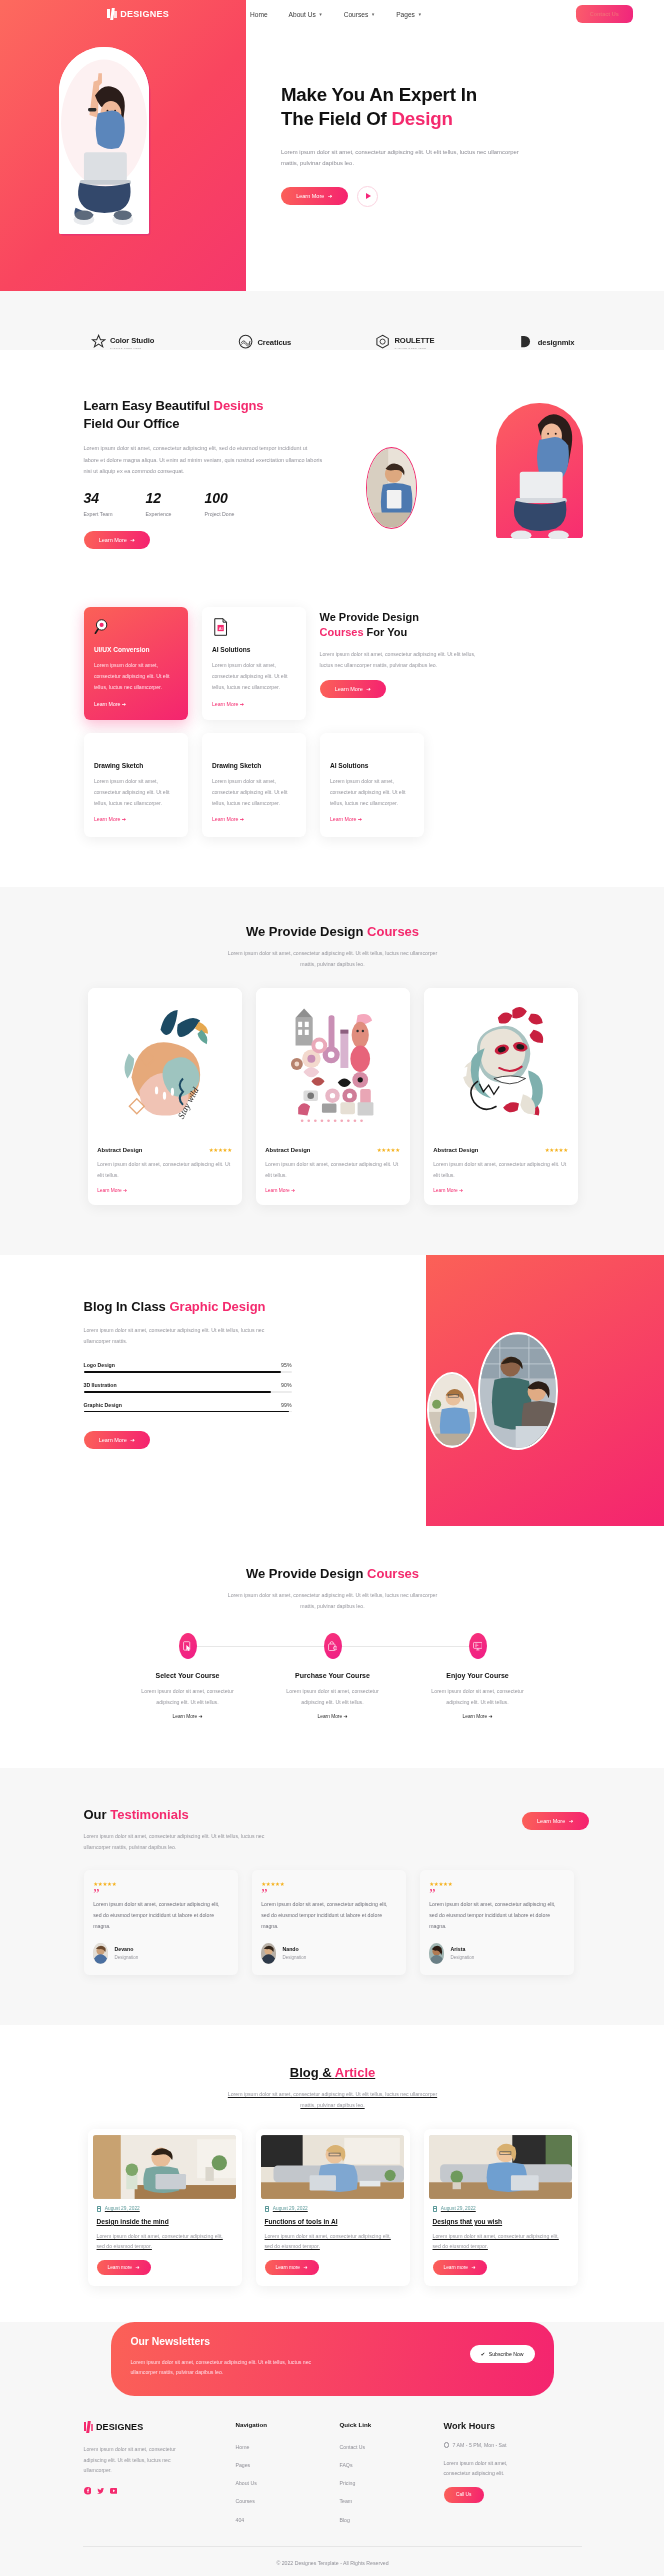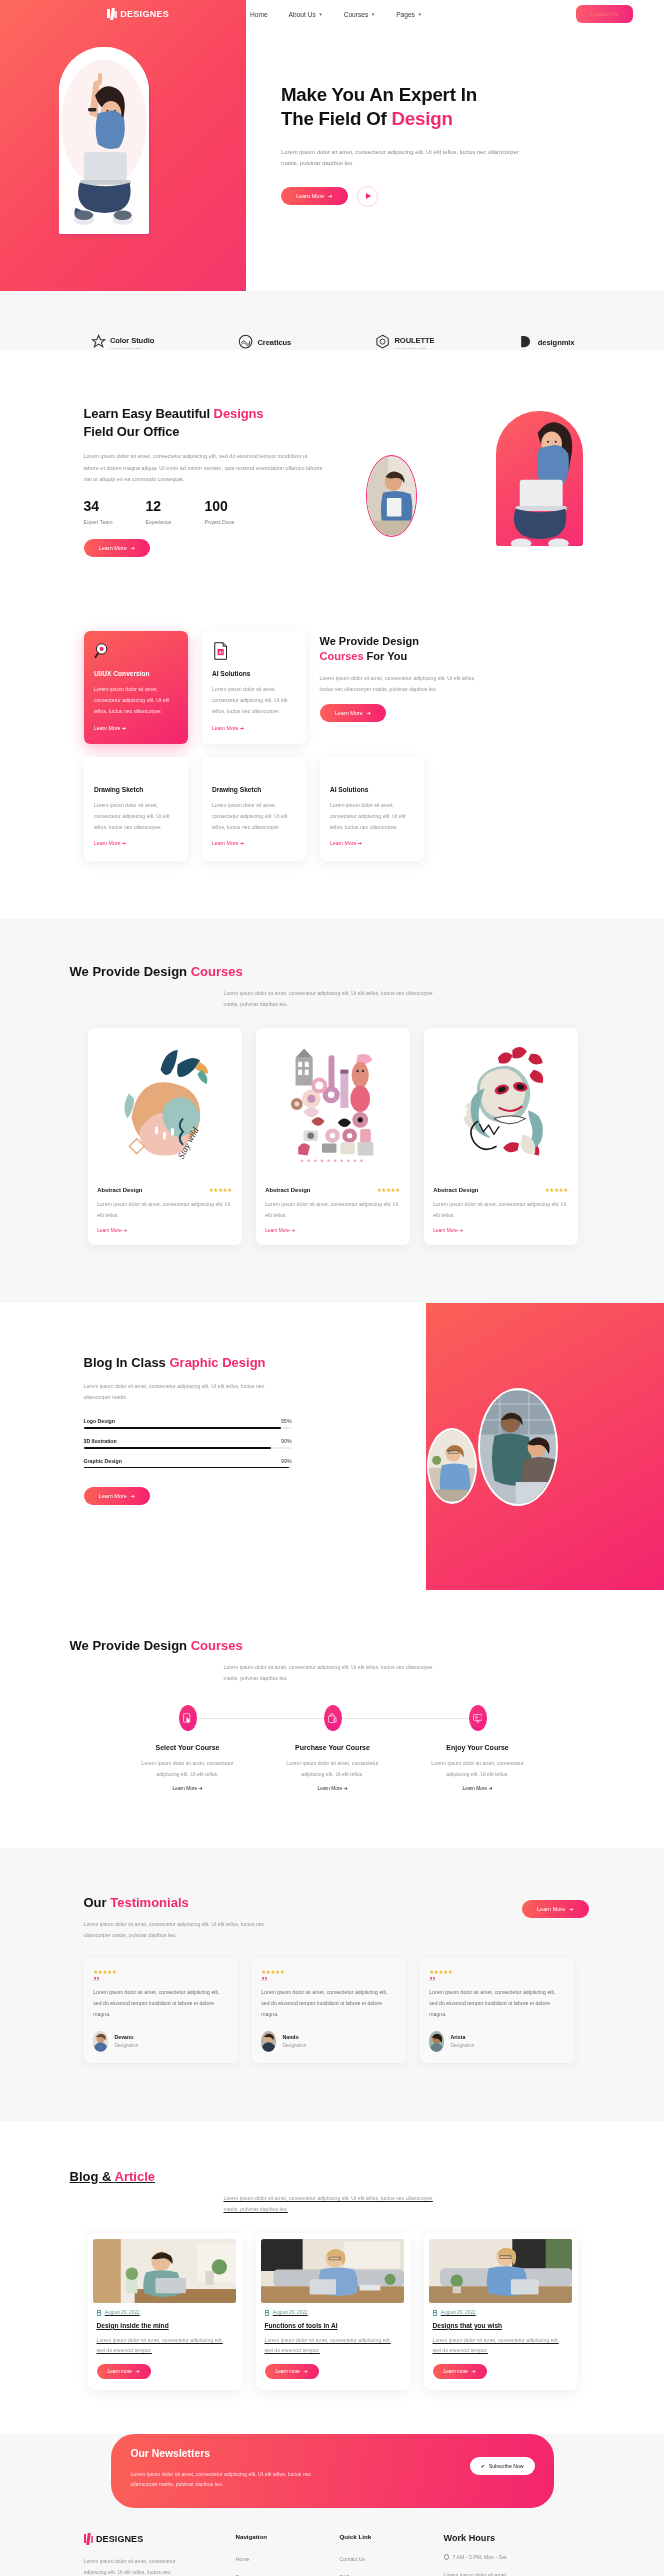--- a/index.html
+++ b/index.html
@@ -5,21 +5,21 @@
   * { margin:0; padding:0; box-sizing:border-box; }
   html,body { width:665px; }
   body {
     font-family:"Liberation Sans", sans-serif;
     background:#ffffff;
     color:#1a1a1a;
     width:665px;
     overflow-x:hidden;
   }
   .wrap { width:665px; position:relative; }
-  .container { width:526px; margin:16px auto; position:relative; }
+  .container { width:526px; margin:8px auto; position:relative; }
 
   
   .hero {
     position:relative; height:291px; background:#ffffff; overflow:hidden;
   }
   .hero-bg {
     position:absolute; left:0; top:0; width:246px; height:291px;
     background:linear-gradient(135deg,#fd6a5e 0%,#f9455f 55%,#f5376b 100%);
   }
   .nav {
@@ -92,21 +92,21 @@
   .bn-wrap{ line-height:1.25; }
 
   
   .about { padding:39px 0 35px; }
   .about-grid { display:flex; gap:19.4px; }
   .about-left { width:270px; padding-left:14px; }
   h2.sec-title { font-size:13px; line-height:1.35; font-weight:bold; color:#141414; letter-spacing:-0.1px;}
   h2.sec-title .hl { color:#f42a6e; }
   .about-p { margin-top:11px; font-size:5.5px; line-height:2.1; color:#93939b; width:239px; }
   .stats { margin-top:12.5px; display:flex; gap:33px; }
-  .stat-num { font-size:14px; font-weight:bold; color:#111; }
+  .stat-num { font-size:14px; font-weight:bold; color:#111;font-style:italic; }
   .stat-lbl { font-size:5.2px; color:#7e7e86; margin-top:4.8px; }
   .about-right { flex:1; position:relative; height:159px; }
   .ar-arch {
     position:absolute; right:12.5px; top:5.5px; width:87px; height:135px;
     background:linear-gradient(150deg,#fc5f61,#f72d70);
     border-radius:43px 43px 2.8px 2.8px;
   }
   .ar-girl { position:absolute; right:14px; top:0; width:83px; height:142px;}
   .ar-oval {
     position:absolute; left:7px; top:50px; width:51px; height:82px;
@@ -136,21 +136,21 @@
   .fside { width:161px; padding-top:2.8px; }
   .fside h2 { font-size:11px; line-height:1.4; font-weight:bold; color:#141414; }
   .fside h2 .hl { color:#f42a6e; }
   .fside p { margin-top:8.3px; font-size:5.2px; line-height:2.1; color:#97979e; }
   .fside .btn-grad { margin-top:9.7px; }
   .fg2 { display:flex; gap:14px; padding-left:14px; margin-top:12.5px; }
   .fcard.tall { min-height:104px; padding-top:29px; }
 
   
   .courses { background:#f7f7f7; padding:29px 0 42px; }
-  .center-head { text-align:left; }
+  .center-head { text-align:center; }
   .center-head h2 { font-size:13px; font-weight:bold; color:#141414; }
   .center-head h2 .hl { color:#f42a6e; }
   .center-head p { margin:9.7px auto 0; font-size:5.2px; line-height:2.1; color:#96969d; width:218px;}
   .cgrid { display:flex; gap:14px; justify-content:center; margin-top:18px; }
   .ccard { width:154px; background:#fff; border-radius:7px; box-shadow:0 2.1px 12.5px rgba(0,0,0,.06); overflow:hidden;}
   .ccard .art { height:152px; display:flex; align-items:center; justify-content:center; background:#fff;}
   .ccard .cbody { padding:7px 9.7px 11px; }
   .crow { display:flex; align-items:center; justify-content:space-between; }
   .crow h4 { font-size:5.9px; font-weight:bold; color:#141414; }
   .stars { color:#f5b21f; font-size:5.5px; letter-spacing:-0.3px; }

